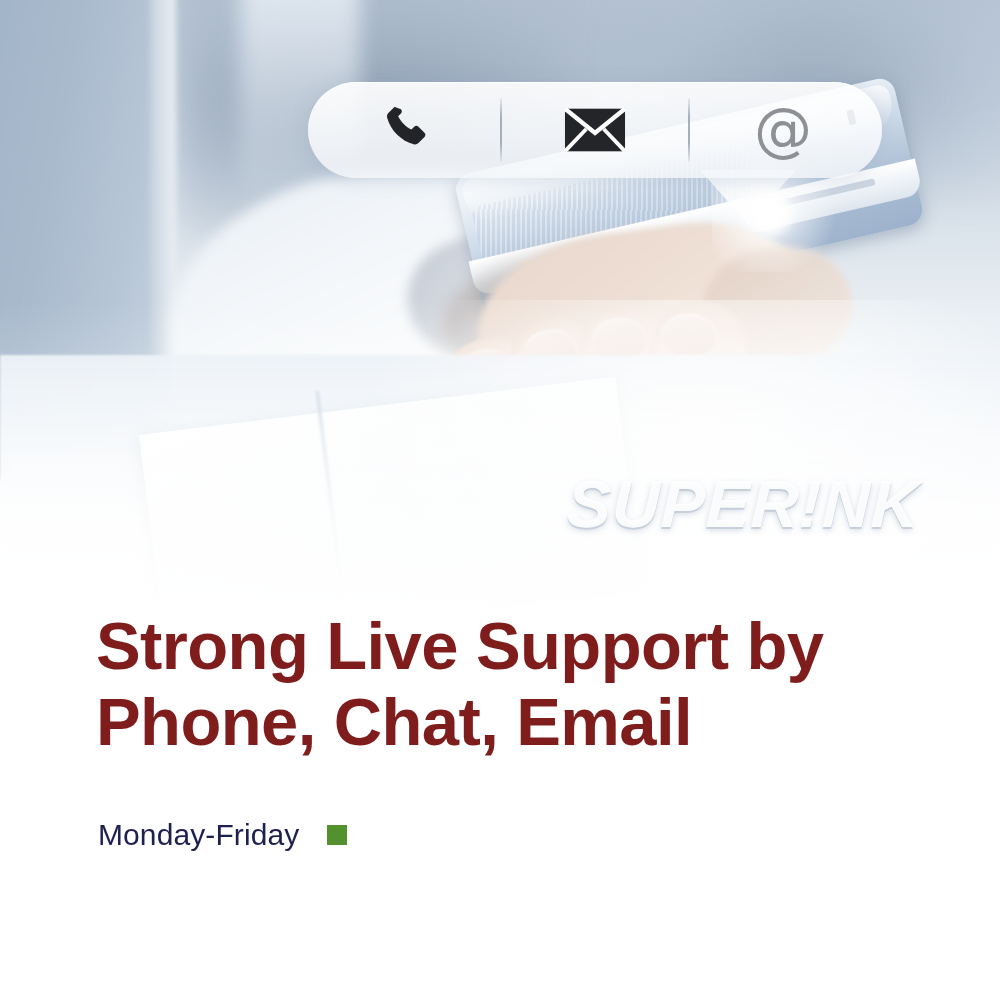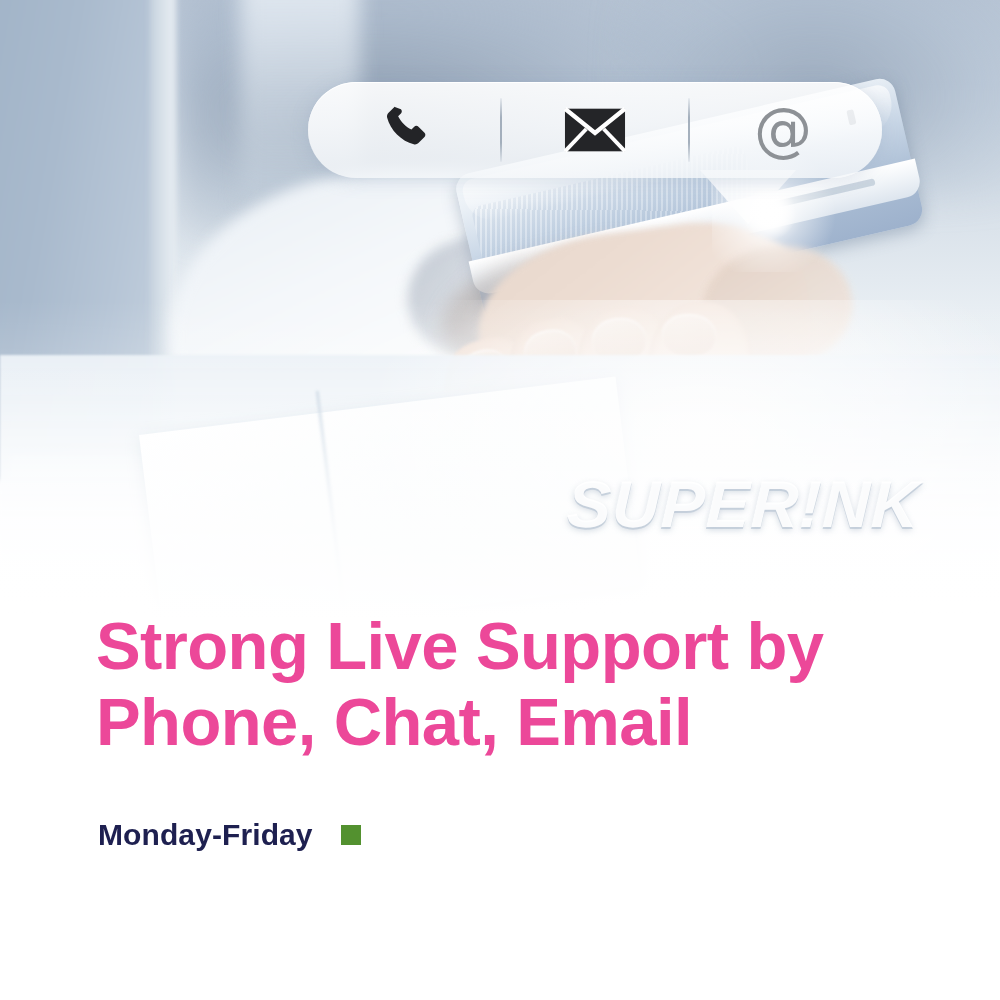--- a/index.html
+++ b/index.html
@@ -342,37 +342,37 @@
     width:54px; height:54px;
     background:radial-gradient(circle, #ffffff 0%, rgba(255,255,255,.85) 35%, rgba(255,255,255,0) 72%);
     pointer-events:none;
   }
 
   
   #headline {
     position:absolute;
     left:96px; top:608px;
     width:840px;
-    color:#ec4899;
+    color:#7f1d1d;
     font-size:67px;
     font-weight:bold;
     line-height:1.14;
     letter-spacing:-0.6px;
     white-space:pre-line;
   }
   #subline-row {
     position:absolute;
     left:98px; top:818px;
     display:flex;
     align-items:center;
   }
   #subline {
     color:#1e2050;
     font-size:30px;
-    font-weight:700;
+    font-weight:400;
     letter-spacing:.1px;
   }
   #green-dot {
     width:20px; height:20px;
     margin-left:28px;
     background:#53912f;
     flex:0 0 auto;
   }
 </style>
 </head>

